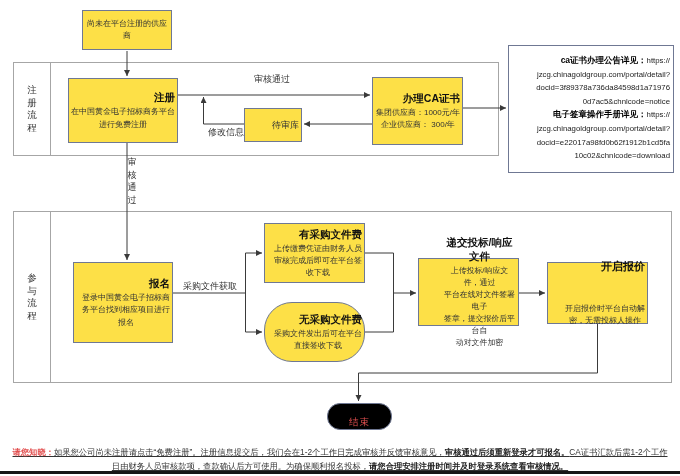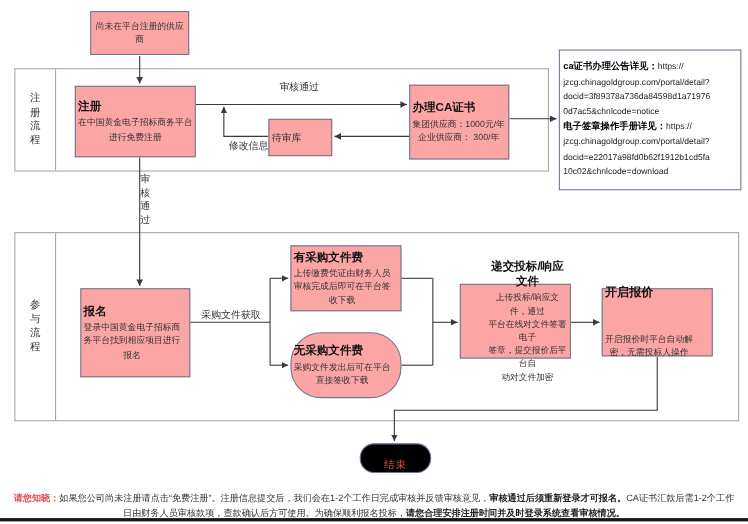--- a/index.html
+++ b/index.html
@@ -3,34 +3,34 @@
 <meta charset="utf-8">
 <style>
   html,body{margin:0;padding:0;background:#fff;}
   .stage{position:relative;width:680px;height:476px;background:#ffffff;
          font-family:"Liberation Sans",sans-serif;overflow:hidden;color:#333;}
   .lane{position:absolute;border:1px solid #a6a6a6;background:transparent;z-index:1;}
   .lane-cell{position:absolute;left:0;top:0;bottom:0;width:36px;border-right:1px solid #a6a6a6;
              display:flex;align-items:center;justify-content:center;}
   .lane-label{font-size:9.5px;line-height:12.5px;color:#333;white-space:pre-line;text-align:center;}
   svg.wires{position:absolute;left:0;top:0;z-index:2;}
-  .fbox{position:absolute;background:#fca5a5;border:1px solid #6f7893;z-index:3;
-        display:flex;flex-direction:column;align-items:flex-start;justify-content:center;
+  .fbox{position:absolute;background:#fde047;border:1px solid #6f7893;z-index:3;
+        display:flex;flex-direction:column;align-items:flex-end;justify-content:center;
         text-align:center;box-sizing:border-box;padding:2px;}
   .fbox .t{font-weight:bold;color:#111;font-size:10.5px;line-height:14px;white-space:pre-line;}
   .fbox .b{font-size:8px;line-height:12.3px;color:#333;white-space:pre-line;margin-top:2px;}
   .stadium{position:absolute;background:#000000;border:1px solid #6f7893;border-radius:13px;z-index:3;
            display:flex;align-items:flex-end;justify-content:center;}
   .stadium .t{color:#e25050;font-size:9.5px;letter-spacing:1px;}
   .elabel{position:absolute;font-size:9px;color:#333;z-index:4;white-space:pre-line;background:transparent;}
   .info{position:absolute;border:1px solid #6f7893;background:#fff;z-index:3;box-sizing:border-box;
-        text-align:left;font-size:7.8px;line-height:13.6px;color:#222;white-space:pre-line;padding:8px 3px 0 3px;}
+        text-align:right;font-size:7.8px;line-height:13.6px;color:#222;white-space:pre-line;padding:8px 3px 0 3px;}
   .info b{font-size:8.5px;color:#000;}
   .disclaimer{position:absolute;left:12px;top:445px;width:656px;text-align:center;z-index:4;
-              font-size:8.3px;line-height:14.3px;color:#333;}
+              font-size:8.3px;line-height:14.3px;color:#333;text-decoration:underline;}
   .disclaimer .red{color:#e25050;font-weight:bold;}
   .disclaimer .bd{font-weight:bold;color:#222;}
   .bottom-bar{position:absolute;left:0;top:471px;width:680px;height:3px;background:#161616;z-index:5;}
 </style>
 </head>
 <body>
 
 <div class="stage">
 
   <div class="lane" style="left:13px;top:62px;width:484px;height:92px;">

